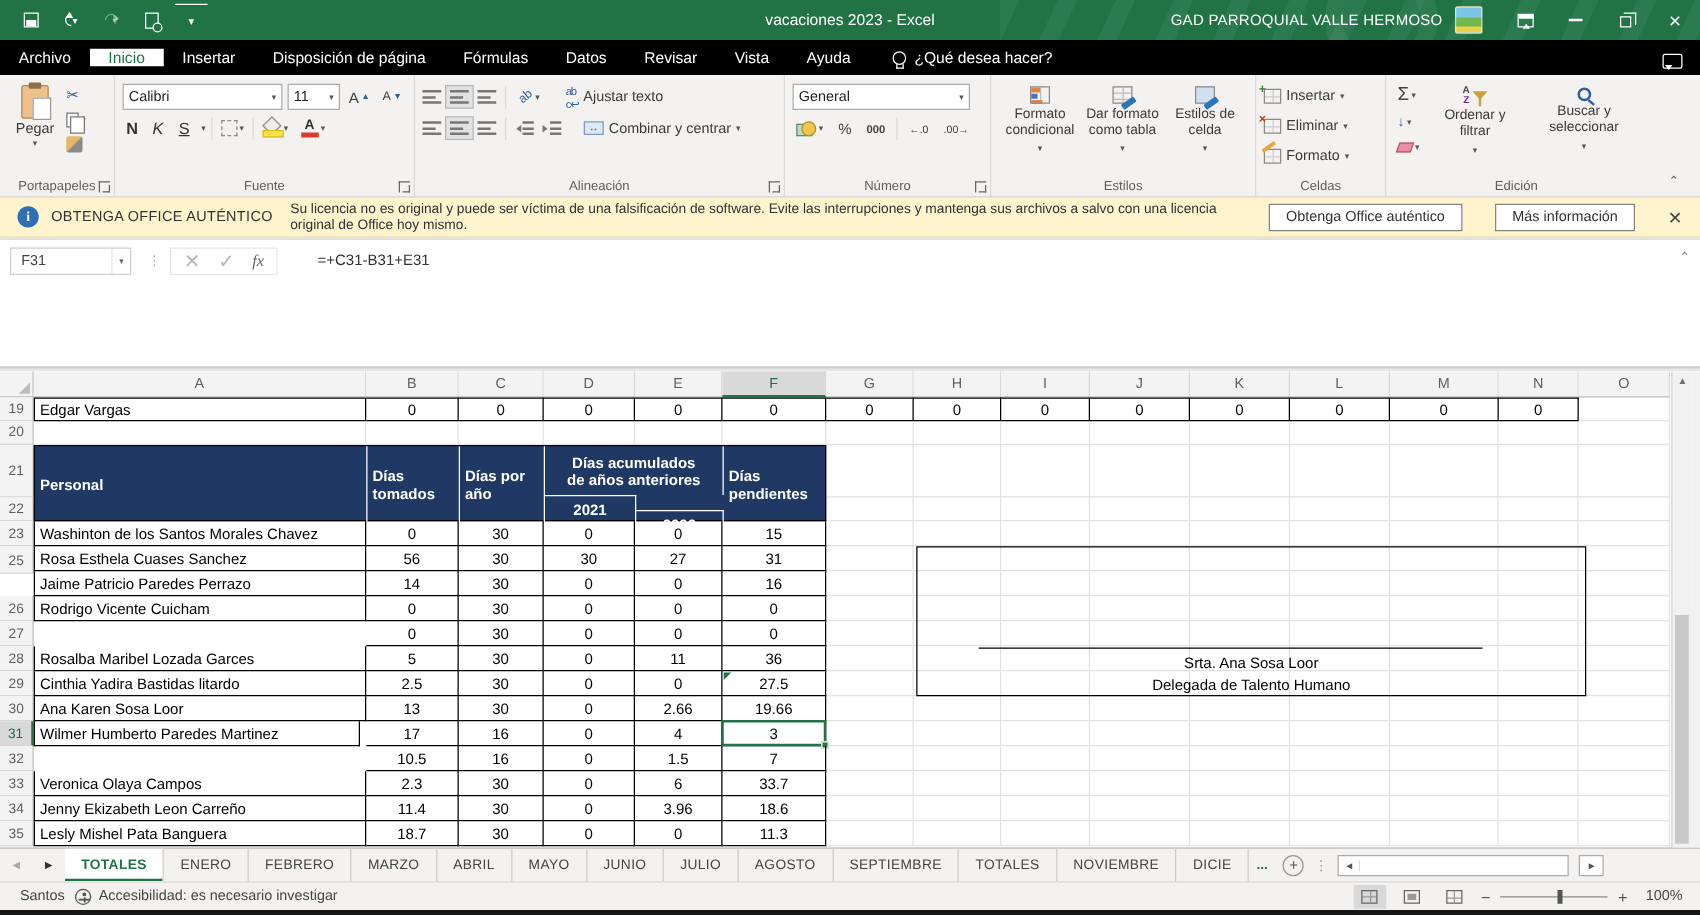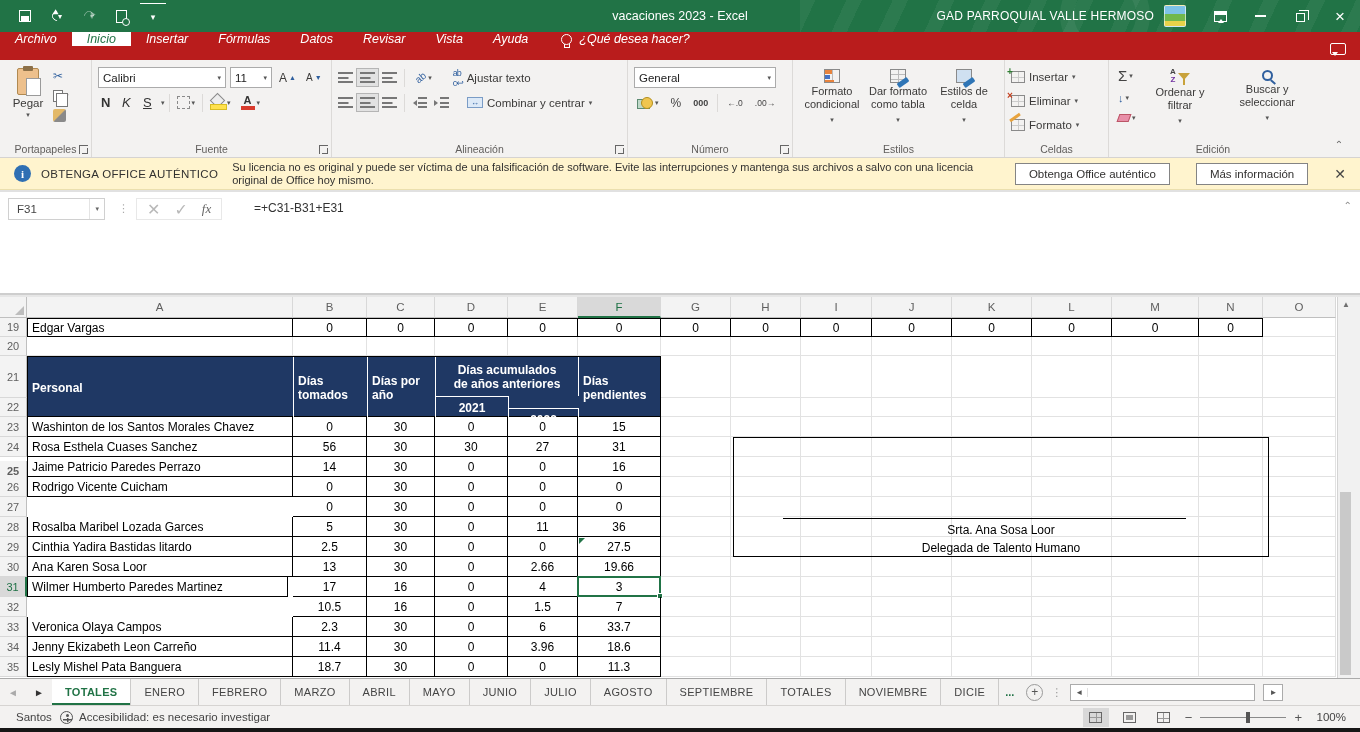--- a/index.html
+++ b/index.html
@@ -29,21 +29,21 @@
     background:linear-gradient(180deg,#7ec3e8 0 40%, #71b84d 40% 75%, #e8d24a 75% 100%); border:1px solid rgba(255,255,255,0.6);}
   .winbtn { width:40px; height:32px; display:flex; align-items:center; justify-content:center; cursor:default;}
   .ic-ribopts { width:13px; height:11px; border:1px solid #fff; position:relative; background:linear-gradient(#fff,#fff) 0 0/13px 3px no-repeat;}
   .ic-ribopts::after{ content:""; position:absolute; left:3.5px; top:4px; border:3px solid transparent; border-bottom:4px solid #fff;}
   .ic-min { width:11px; height:1.5px; background:#fff;}
   .ic-restore { width:9px; height:9px; border:1px solid #fff; position:relative; background:#217346; margin-top:2px;}
   .ic-restore::before { content:""; position:absolute; left:2px; top:-4px; width:9px; height:9px; border:1px solid #fff; border-bottom:none; border-left:none;}
   .ic-close { font-size:17px; font-weight:300; line-height:1;}
 
   
-  .tabrow { height:28px; background:#b91c1c; display:flex; align-items:flex-start; position:relative;font-style:italic;}
+  .tabrow { height:28px; background:#000000; display:flex; align-items:center; position:relative;}
   .mtab { padding:0 15px; font-size:12.5px; color:#fff; display:flex; align-items:center; cursor:default;}
   .mtab.active { background:#fff; color:#217346; }
   .tellme { display:flex; align-items:center; gap:7px; color:#fff; font-size:12.5px; padding-left:18px;}
   .bulb { width:11px; height:11px; border:1.5px solid #fff; border-radius:50%; position:relative;}
   .bulb::after { content:""; position:absolute; left:2px; bottom:-4px; width:4px; height:3px; border-bottom:1.5px solid #fff; border-left:1.5px solid #fff; border-right:1.5px solid #fff;}
   .ic-comment { position:absolute; right:14px; bottom:5px; width:16px; height:12px; border:1.5px solid #fff; border-radius:2px;}
   .ic-comment::after { content:""; position:absolute; left:1px; bottom:-5px; border:3px solid transparent; border-top:4px solid #fff;}
 
   
   .ribbon { height:98px; background:#F3F2F1; border-bottom:1px solid #D5D3D1; display:flex; position:relative; font-size:11.5px; color:#3b3a39;}
@@ -235,20 +235,21 @@
           <span class="ic-close">×</span>
         </span>
     </div>
   </div>
 
   <div class="tabrow">
     <div style="display:flex">
         <div class="mtab">Archivo</div>
         <div class="mtab active">Inicio</div>
         <div class="mtab">Insertar</div>
+        <div class="mtab">Disposición de página</div>
         <div class="mtab">Fórmulas</div>
         <div class="mtab">Datos</div>
         <div class="mtab">Revisar</div>
         <div class="mtab">Vista</div>
         <div class="mtab">Ayuda</div>
       </div>
     <div class="tellme">
       <span class="bulb"></span>
       <span>¿Qué desea hacer?</span>
     </div>
@@ -499,21 +500,21 @@
       <div class="ch" style="left: 1032px; width: 80px;">L</div>
       <div class="ch" style="left: 1112px; width: 87px;">M</div>
       <div class="ch" style="left: 1199px; width: 64px;">N</div>
       <div class="ch" style="left: 1263px; width: 73px;">O</div>
       <div class="rh" style="top: 21px; height: 19px;">19</div>
       <div class="rh" style="top: 40px; height: 19px;">20</div>
       <div class="rh" style="top: 59px; height: 42px;">21</div>
       <div class="rh" style="top: 101px; height: 19px;">22</div>
       <div class="rh" style="top: 120px; height: 20px;">23</div>
       <div class="rh" style="top: 140px; height: 20px;">24</div>
-      <div class="rh" style="top: 164px; height: 20px; font-weight: bold;">25</div>
+      <div class="rh" style="top: 142px; height: 20px;">25</div>
       <div class="rh" style="top: 180px; height: 20px;">26</div>
       <div class="rh" style="top: 200px; height: 20px;">27</div>
       <div class="rh" style="top: 220px; height: 20px;">28</div>
       <div class="rh" style="top: 240px; height: 20px;">29</div>
       <div class="rh" style="top: 260px; height: 20px;">30</div>
       <div class="rh sel" style="top: 280px; height: 20px;">31</div>
       <div class="rh" style="top: 300px; height: 20px;">32</div>
       <div class="rh" style="top: 320px; height: 20px;">33</div>
       <div class="rh" style="top: 340px; height: 20px;">34</div>
       <div class="rh" style="top: 360px; height: 20px;">35</div>

